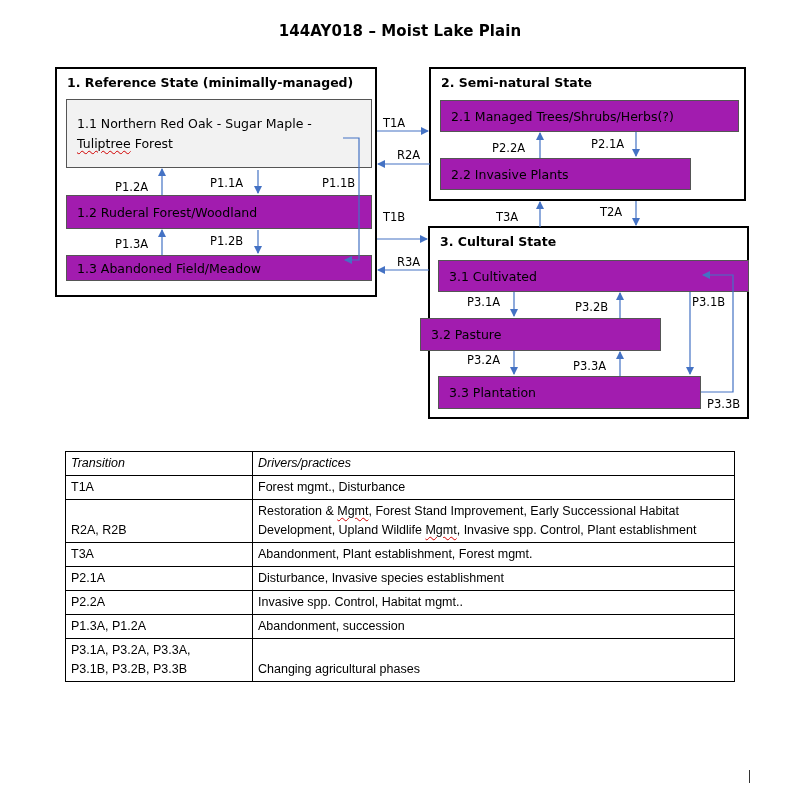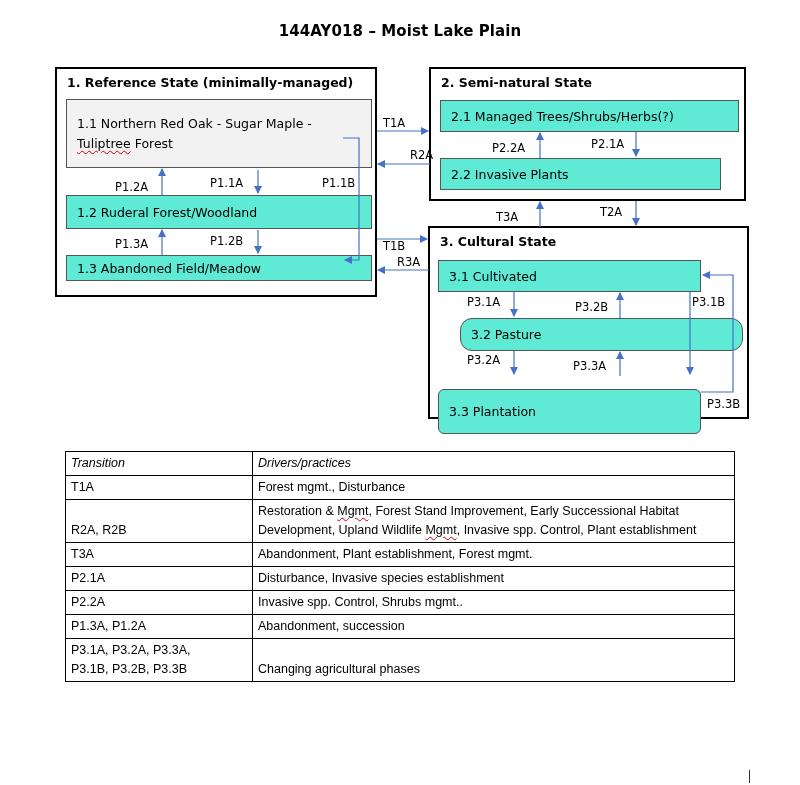--- a/index.html
+++ b/index.html
@@ -2,21 +2,21 @@
 <html><head>
 <meta charset="utf-8">
 <style>
   html, body { margin:0; padding:0; background:#ffffff; }
   body { width:800px; height:785px; position:relative; overflow:hidden;
          font-family:"DejaVu Sans", "Liberation Sans", sans-serif; color:#000; }
   .title { position:absolute; left:0; width:800px; top:22px; text-align:center;
            font-weight:bold; font-size:15px; letter-spacing:0.1px; }
   .state { position:absolute; border:2.5px solid #000; box-sizing:border-box; background:#fff; }
   .state-title { position:absolute; left:10px; top:6px; font-weight:bold; font-size:12.5px; white-space:nowrap;text-align:right; }
-  .phase { position:absolute; border:1px solid #555; box-sizing:border-box; background:#5eead4;
+  .phase { position:absolute; border:1px solid #555; box-sizing:border-box; background:#a21caf;
            font-size:12.5px; padding-left:10px; display:flex; align-items:center; white-space:nowrap; }
   .phase.grey { background:#f2f2f2; align-items:center; line-height:20px; white-space:normal; padding-right:17px; }
   .squiggle { text-decoration: underline wavy #d00000; text-decoration-thickness:1px; text-underline-offset:2px;text-align:right; }
   .lbl { position:absolute; font-size:11.5px; white-space:nowrap; }
   svg.arrows { position:absolute; left:0; top:0; width:800px; height:785px; pointer-events:none; }
   table.drivers { position:absolute; left:65px; top:451px; width:670px; border-collapse:collapse;
                   font-size:12.5px; font-family:"Liberation Sans", "DejaVu Sans", sans-serif; }
   table.drivers td, table.drivers th { border:1px solid #000; padding:2px 5px; vertical-align:bottom;
                   text-align:left; font-weight:normal; line-height:19px; }
   table.drivers th { font-style:italic; background:#fff; }
@@ -38,28 +38,28 @@
     <span class="squiggle">Tuliptree</span><span> Forest</span>
   </div>
 </div>
 <div class="phase" style="left:66px;top:195px;width:306px;height:34px;">1.2  Ruderal Forest/Woodland</div>
 <div class="phase" style="left:66px;top:255px;width:306px;height:26px;">1.3  Abandoned Field/Meadow</div>
 
 <div class="state" style="left:429px;top:67px;width:317px;height:134px;">
   <div class="state-title">2.  Semi-natural State</div>
 </div>
 <div class="phase" style="left:440px;top:100px;width:299px;height:32px;">2.1  Managed Trees/Shrubs/Herbs(?)</div>
-<div class="phase" style="left:440px;top:158px;width:281px;height:32px;">2.2  Invasive Plants</div>
+<div class="phase" style="left:440px;top:158px;width:251px;height:32px;">2.2  Invasive Plants</div>
 
 <div class="state" style="left:428px;top:226px;width:321px;height:193px;">
   <div class="state-title">3.  Cultural State</div>
 </div>
-<div class="phase" style="left:438px;top:260px;width:263px;height:32px;">3.1  Cultivated</div>
-<div class="phase" style="left:460px;top:318px;width:283px;height:33px;border-radius:12px;">3.2  Pasture</div>
-<div class="phase" style="left:438px;top:389px;width:263px;height:45px;border-radius:6px;">3.3  Plantation</div>
+<div class="phase" style="left:438px;top:260px;width:311px;height:32px;">3.1  Cultivated</div>
+<div class="phase" style="left:420px;top:318px;width:241px;height:33px;">3.2  Pasture</div>
+<div class="phase" style="left:438px;top:376px;width:263px;height:33px;">3.3  Plantation</div>
 
 <svg class="arrows" viewBox="0 0 800 785">
   <defs>
     <marker id="ah" markerWidth="8" markerHeight="8" refX="7" refY="4" orient="auto" markerUnits="userSpaceOnUse">
       <path d="M0,0 L8,4 L0,8 z" fill="#4472c4"></path>
     </marker>
   </defs>
   <g stroke="#4472c4" stroke-width="1.2" fill="none">
 
     <line x1="258" y1="170" x2="258" y2="193" marker-end="url(#ah)"></line>
@@ -87,22 +87,22 @@
   </g>
 </svg>
 
 <span class="lbl" style="left:115px;top:180px;">P1.2A</span>
 <span class="lbl" style="left:210px;top:176px;">P1.1A</span>
 <span class="lbl" style="left:322px;top:176px;">P1.1B</span>
 <span class="lbl" style="left:115px;top:237px;">P1.3A</span>
 <span class="lbl" style="left:210px;top:234px;">P1.2B</span>
 
 <span class="lbl" style="left:383px;top:116px;">T1A</span>
-<span class="lbl" style="left:410px;top:148px;">R2A</span>
-<span class="lbl" style="left:383px;top:239px;">T1B</span>
+<span class="lbl" style="left:397px;top:148px;">R2A</span>
+<span class="lbl" style="left:383px;top:210px;">T1B</span>
 <span class="lbl" style="left:397px;top:255px;">R3A</span>
 <span class="lbl" style="left:496px;top:210px;">T3A</span>
 <span class="lbl" style="left:600px;top:205px;">T2A</span>
 
 <span class="lbl" style="left:492px;top:141px;">P2.2A</span>
 <span class="lbl" style="left:591px;top:137px;">P2.1A</span>
 
 <span class="lbl" style="left:467px;top:295px;">P3.1A</span>
 <span class="lbl" style="left:575px;top:300px;">P3.2B</span>
 <span class="lbl" style="left:692px;top:295px;">P3.1B</span>
@@ -127,21 +127,21 @@
   <tr>
     <td class="c1">T3A</td>
     <td>Abandonment, Plant establishment, Forest mgmt.</td>
   </tr>
   <tr>
     <td class="c1">P2.1A</td>
     <td>Disturbance, Invasive species establishment</td>
   </tr>
   <tr>
     <td class="c1">P2.2A</td>
-    <td>Invasive spp. Control, Shrubs mgmt..</td>
+    <td>Invasive spp. Control, Habitat mgmt..</td>
   </tr>
   <tr>
     <td class="c1">P1.3A, P1.2A</td>
     <td>Abandonment, succession</td>
   </tr>
   <tr>
     <td class="c1"><span>P3.1A, P3.2A, P3.3A,</span><br><span>P3.1B, P3.2B, P3.3B</span></td>
     <td>Changing agricultural phases</td>
   </tr>
 </tbody>

